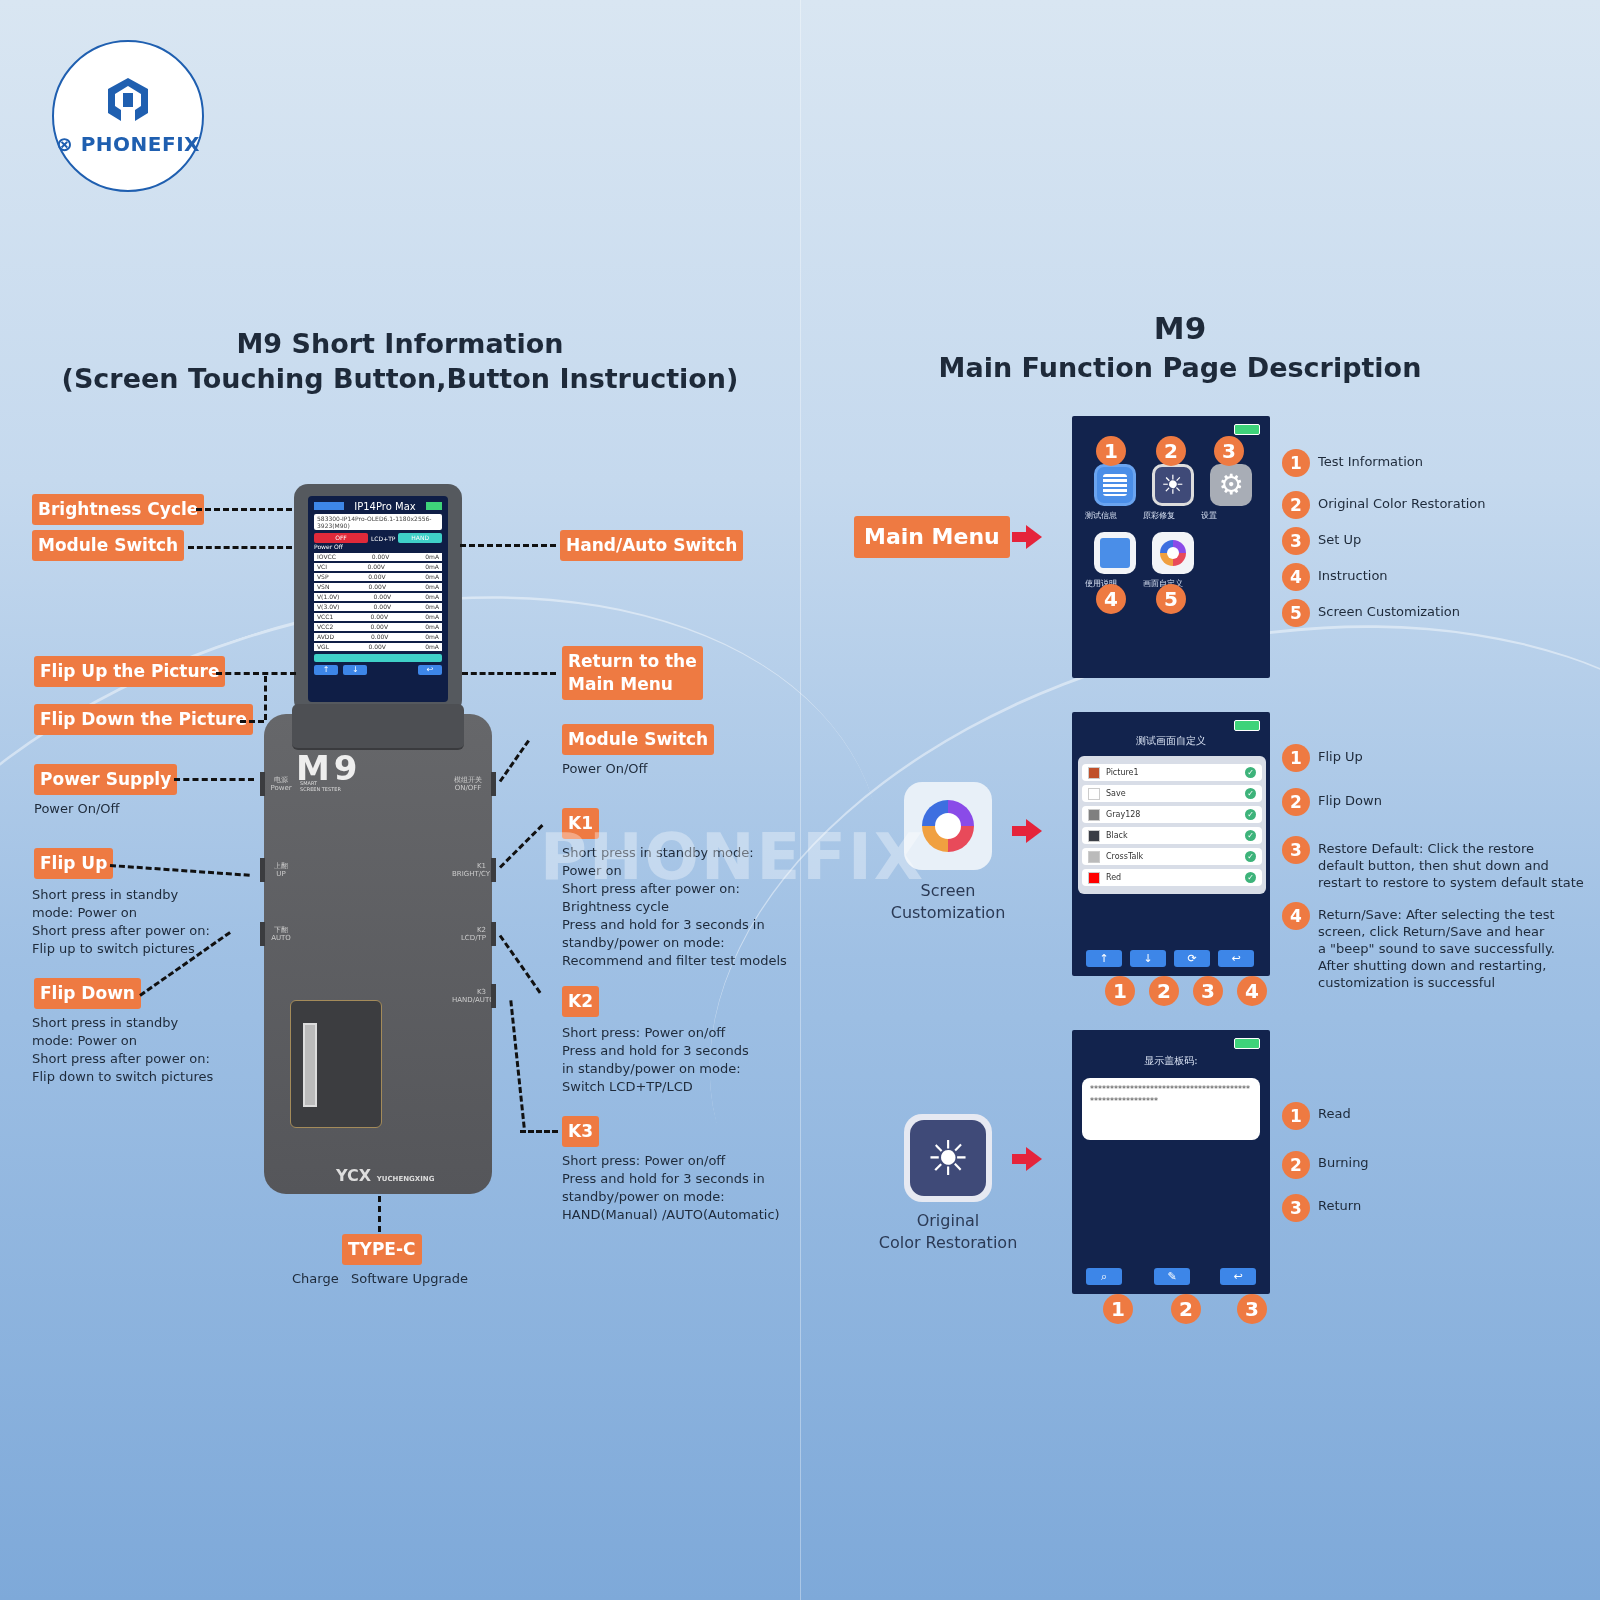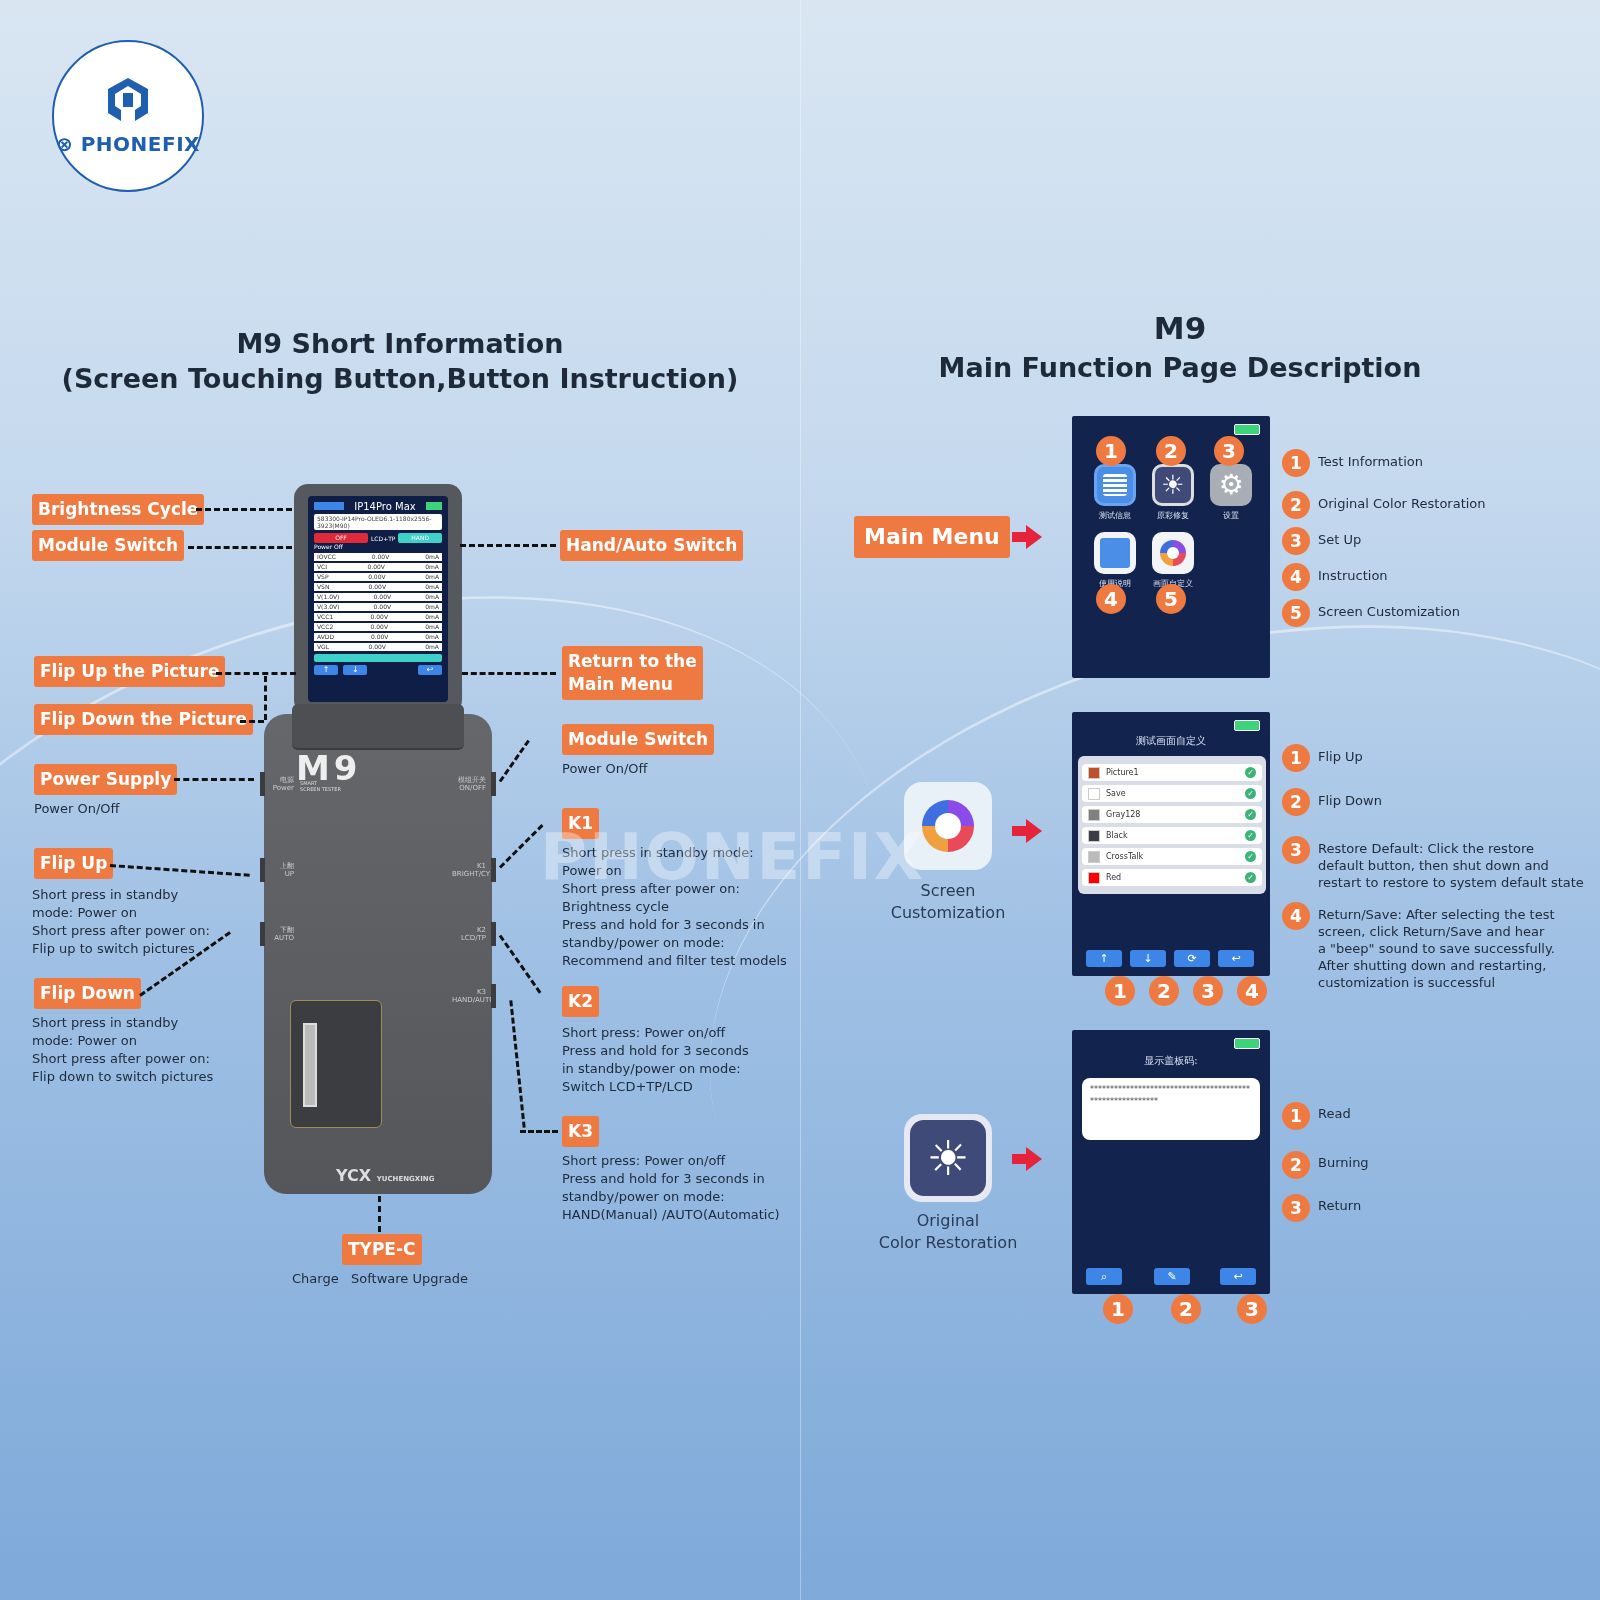--- a/index.html
+++ b/index.html
@@ -13,28 +13,28 @@
 .tag{position:absolute;background:#ee7a42;color:#fff;font-weight:bold;font-size:17px;padding:4px 6px;border-radius:3px;line-height:1.35;white-space:nowrap}
 .desc{position:absolute;font-size:13px;line-height:18px;color:#1e2a3a;white-space:pre-line}
 .dash{position:absolute;border-top:3px dashed #111;height:0}
 .vdash{position:absolute;border-left:3px dashed #111;width:0}
 .device-top{left:294px;top:484px;width:168px;height:230px;background:#55595e;border-radius:14px;padding:12px 14px}
 .lcd{width:100%;height:100%;background:#0f1e46;border-radius:4px;padding:4px 6px;font-size:7px;color:#fff}
 .lcd-row{display:flex;justify-content:space-between;background:#fff;color:#333;margin:2px 0;padding:0 3px;height:8px;font-size:6px;line-height:8px}
 .device-body{left:264px;top:714px;width:228px;height:480px;background:linear-gradient(180deg,#66676a,#55565a);border-radius:22px}
 .hinge{left:292px;top:704px;width:172px;height:46px;background:#4d4f53;border-radius:6px;border-bottom:2px solid #3a3b3e}
 .m9{font-size:34px;font-weight:bold;color:#eee;letter-spacing:4px}
-.side-label{position:absolute;font-size:7px;color:#ccc;line-height:8px;text-align:right}
+.side-label{position:absolute;font-size:7px;color:#ccc;line-height:8px;text-align:center}
 .slot{left:290px;top:1000px;width:92px;height:128px;background:#3c3d40;border:1px solid #a48b5a;border-radius:6px}
 .screen{position:absolute;background:#12234d;border-radius:2px}
 .batt{position:absolute;right:10px;top:8px;width:26px;height:11px;background:#3ed37a;border:1px solid #fff;border-radius:2px}
 .badge{position:absolute;width:30px;height:30px;border-radius:50%;background:#ee7a42;color:#fff;font-weight:bold;font-size:20px;text-align:center;line-height:30px}
 .badge-sm{position:absolute;width:28px;height:28px;border-radius:50%;background:#ee7a42;color:#fff;font-weight:bold;font-size:17px;text-align:center;line-height:28px}
 .app-icon{position:absolute;width:42px;height:42px;border-radius:10px}
-.app-cap{position:absolute;font-size:8px;color:#dbe4f5;text-align:center;width:60px}
+.app-cap{position:absolute;font-size:8px;color:#dbe4f5;width:60px}
 .legend{position:absolute;font-size:13px;color:#1e2a3a}
 .arrow{position:absolute;width:0;height:0;border-top:12px solid transparent;border-bottom:12px solid transparent;border-left:16px solid #e5243b}
 .arrow-stem{position:absolute;width:16px;height:10px;background:#e5243b}
 .list-panel{position:absolute;background:#d8dde7;border-radius:6px;padding:4px}
 .list-item{display:flex;align-items:center;background:#fff;border-radius:4px;height:17px;margin:4px 0;padding:0 6px;font-size:8px;color:#333}
 .swatch{width:12px;height:12px;margin-right:6px;border:1px solid #ccc}
 .check{margin-left:auto;width:11px;height:11px;border-radius:50%;background:#3db37a;color:#fff;font-size:8px;line-height:11px;text-align:center}
 .btn-blue{position:absolute;width:36px;height:17px;background:#3d86e8;border-radius:3px;color:#fff;font-size:11px;text-align:center;line-height:17px}
 .big-icon{position:absolute;border-radius:18px;display:flex;align-items:center;justify-content:center}
 .icon-caption{position:absolute;font-size:16px;color:#2b3a55;text-align:center;width:180px;line-height:22px}

